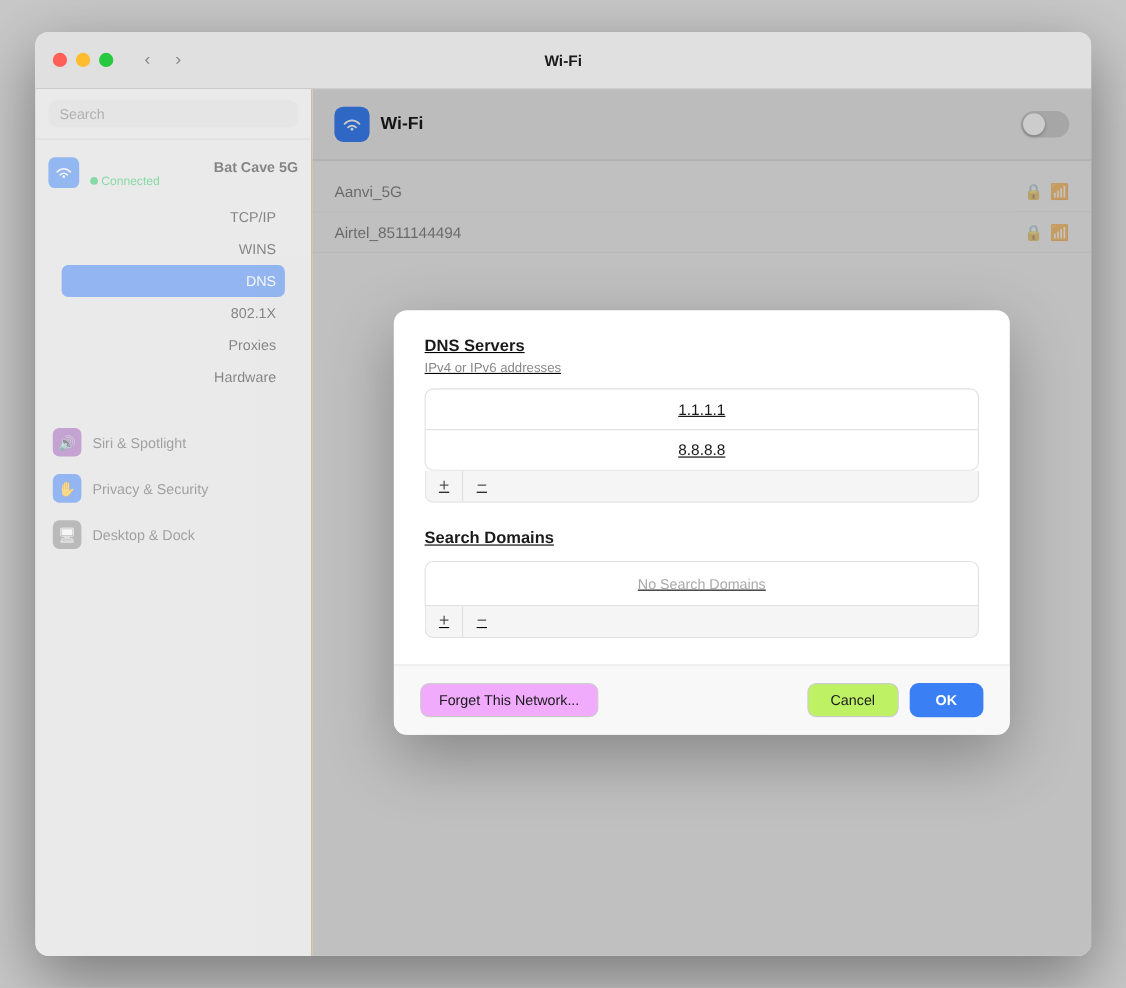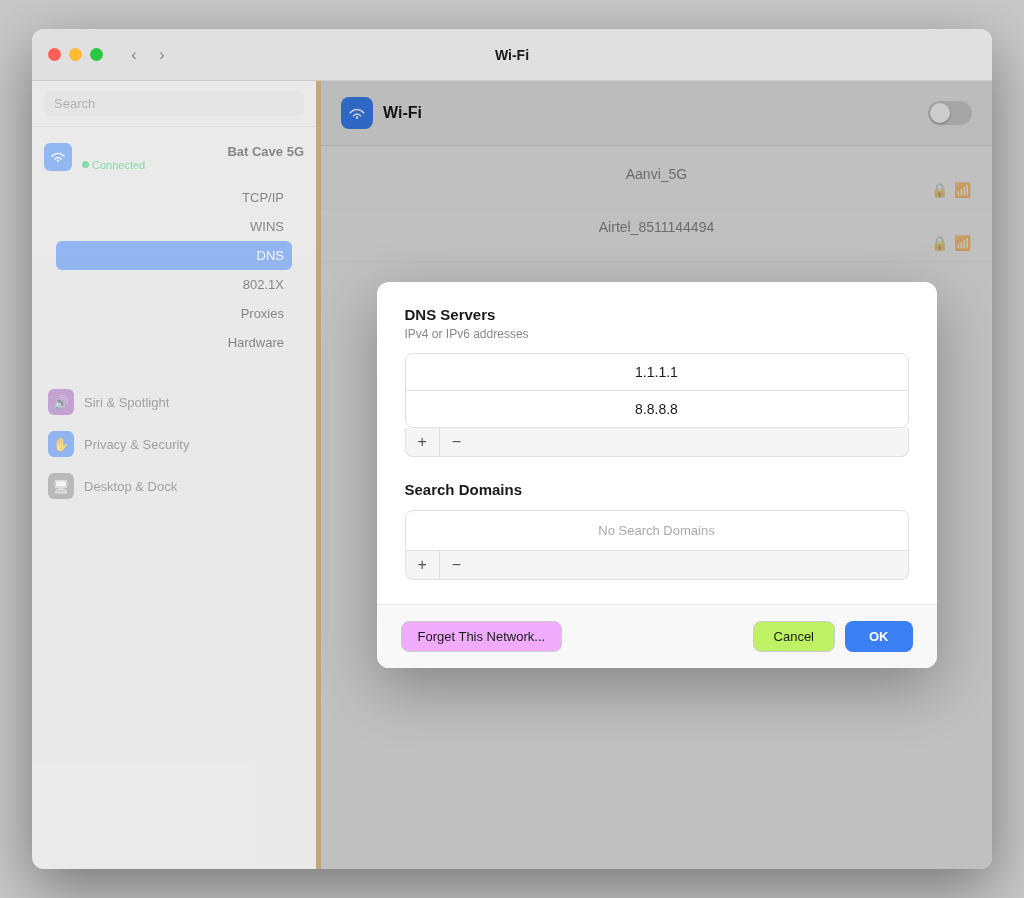--- a/index.html
+++ b/index.html
@@ -79,23 +79,23 @@
 
     
     .main-area {
       display: flex;
       flex: 1;
       overflow: hidden;
     }
 
     
     .sidebar {
-      width: 289px;
+      width: 252px;
       background: #e8e8e8;
-      border-right: 5px solid #a16207;
+      border-right: 1px solid #a16207;
       display: flex;
       flex-direction: column;
       flex-shrink: 0;
       opacity: 0.5;
     }
 
     .sidebar-search {
       padding: 10px 12px;
       border-bottom: 1px solid #d0d0d0;
     }
@@ -253,20 +253,21 @@
       width: 560px;
       box-shadow: 0 20px 60px rgba(0,0,0,0.3);
       overflow: hidden;
       display: flex;
       flex-direction: column;
     }
 
     .modal-body {
       padding: 24px 28px;
       flex: 1;
+      text-decoration: underline;
     }
 
     .modal-section-title {
       font-size: 15px;
       font-weight: 700;
       color: #1a1a1a;
       margin-bottom: 4px;
     }
 
     .modal-section-subtitle {
@@ -386,21 +387,20 @@
       cursor: pointer;
       color: white;
     }
 
     
     .bg-network-row {
       display: flex;
       align-items: center;
       padding: 10px 20px;
       border-bottom: 1px solid #e0e0e0;
-      flex-direction: column;
     }
 
     .bg-network-name {
       font-size: 14px;
       color: #1a1a1a;
     }
 
     .bg-network-icons {
       margin-left: auto;
       display: flex;

